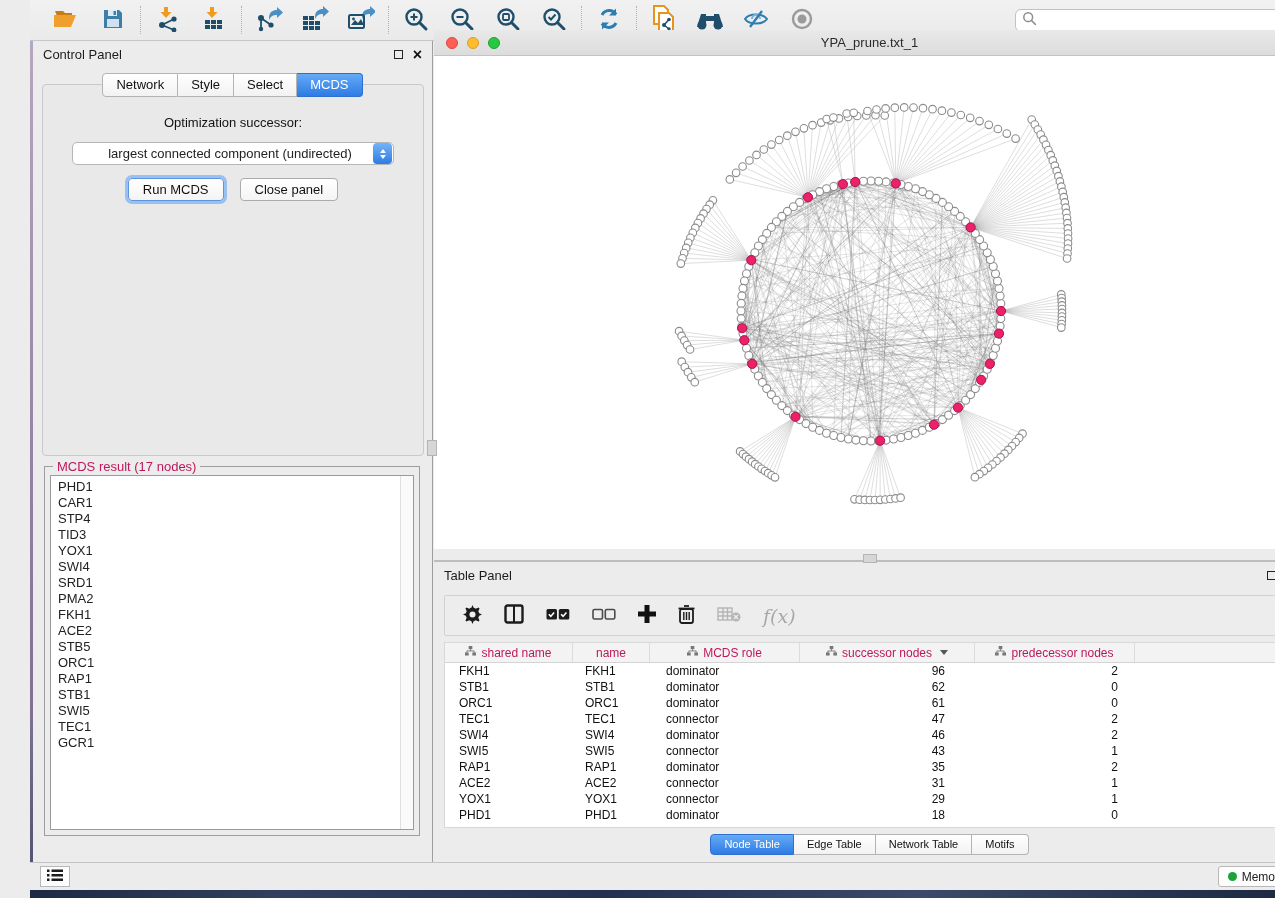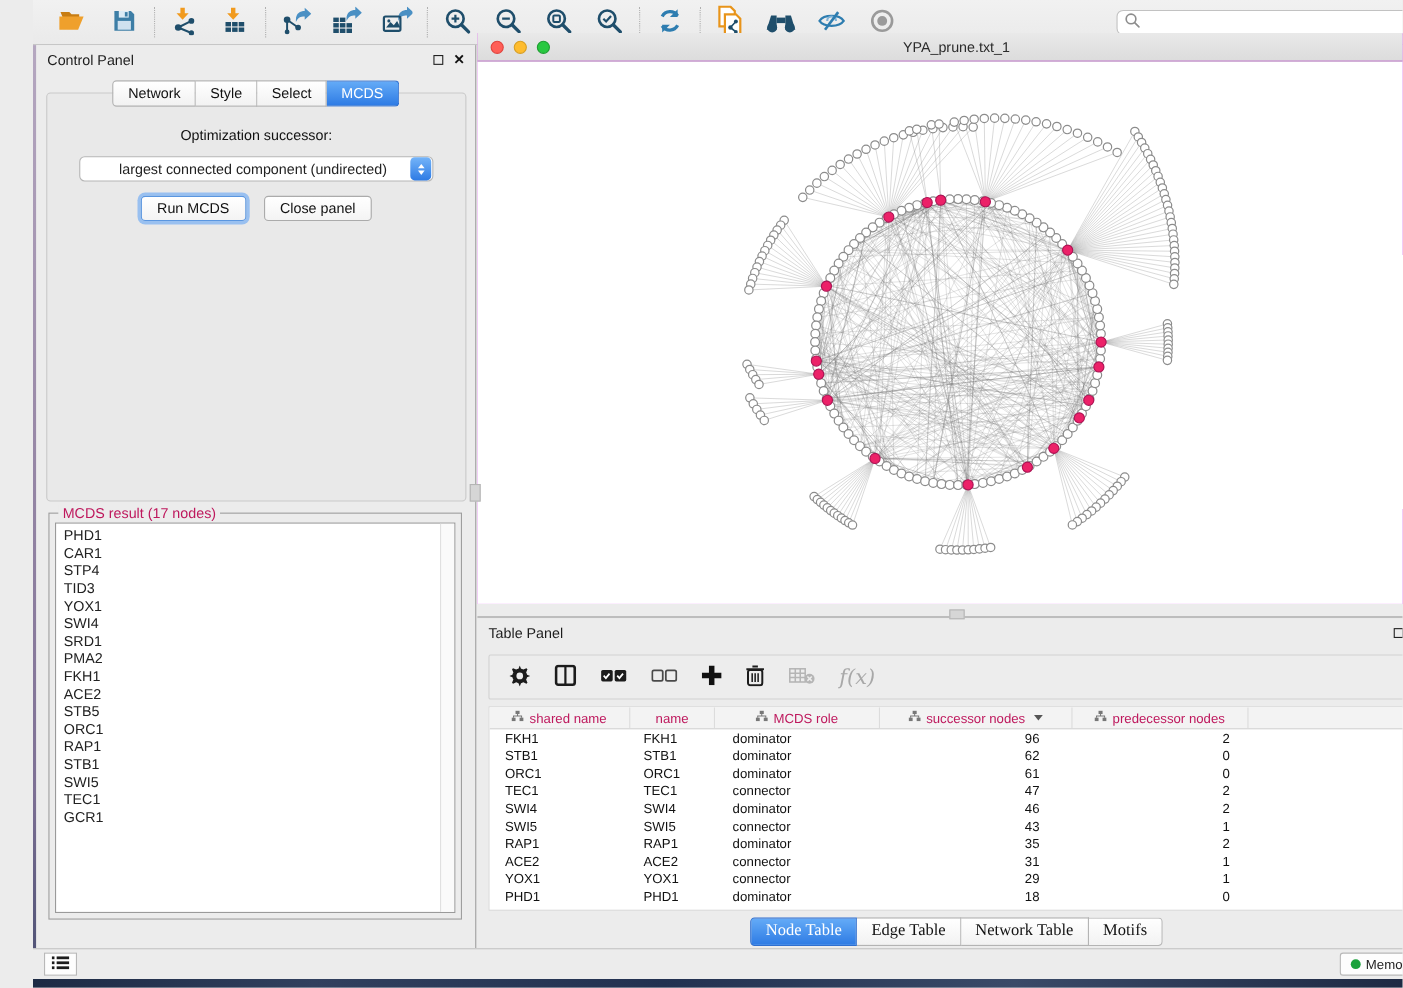--- a/index.html
+++ b/index.html
@@ -104,22 +104,22 @@
     border-right:1px solid #dcdcdc; cursor:pointer; }
   .sort-down { width:0; height:0; border-left:4px solid transparent; border-right:4px solid transparent;
     border-top:5px solid #555; margin-left:3px; }
   .tp-body { position:absolute; left:0; top:20px; right:16px; bottom:0; }
   .tp-row { display:flex; height:16px; align-items:center; cursor:pointer; }
   .tp-cell { font-size:12px; color:#111; overflow:hidden; white-space:nowrap; }
   .tp-scroll { position:absolute; right:0; top:20px; bottom:0; width:16px; background:#f4f4f4; border-left:1px solid #e2e2e2; }
   .tp-thumb { position:absolute; left:2px; top:4px; width:11px; height:78px; background:#c3c3c3; border-radius:6px; }
 
   .tp-tabs { position:absolute; left:0; right:0; top:272px; display:flex; justify-content:center; }
-  .tp-tab { padding:3px 13px 4px; font-size:15px; background:linear-gradient(#ffffff,#f2f2f2);
-    border:1px solid #b4b4b4; border-left-width:0; cursor:pointer; color:#111;font-family:Liberation Serif, serif; }
+  .tp-tab { padding:3px 13px 4px; font-size:11px; background:linear-gradient(#ffffff,#f2f2f2);
+    border:1px solid #b4b4b4; border-left-width:0; cursor:pointer; color:#111; }
   .tp-tab:first-child { border-left-width:1px; border-radius:4px 0 0 4px; }
   .tp-tab:last-child { border-radius:0 4px 4px 0; }
   .tp-tab.active { background:linear-gradient(#64abf7,#2e7be4); color:#fff; border-color:#2e6fd0; }
 
   
   .status-bar { position:absolute; left:0; top:862px; width:1275px; height:28px; background:#ececec;
     border-top:1px solid #c4c4c4; display:flex; align-items:center; padding:0 10px; }
   .list-btn { width:30px; height:21px; background:#fdfdfd; border:1px solid #b8b8b8; display:flex;
     align-items:center; justify-content:center; cursor:pointer; }
   .memory-btn { margin-left:auto; height:21px; background:#fdfdfd; border:1px solid #b8b8b8; border-radius:3px;

